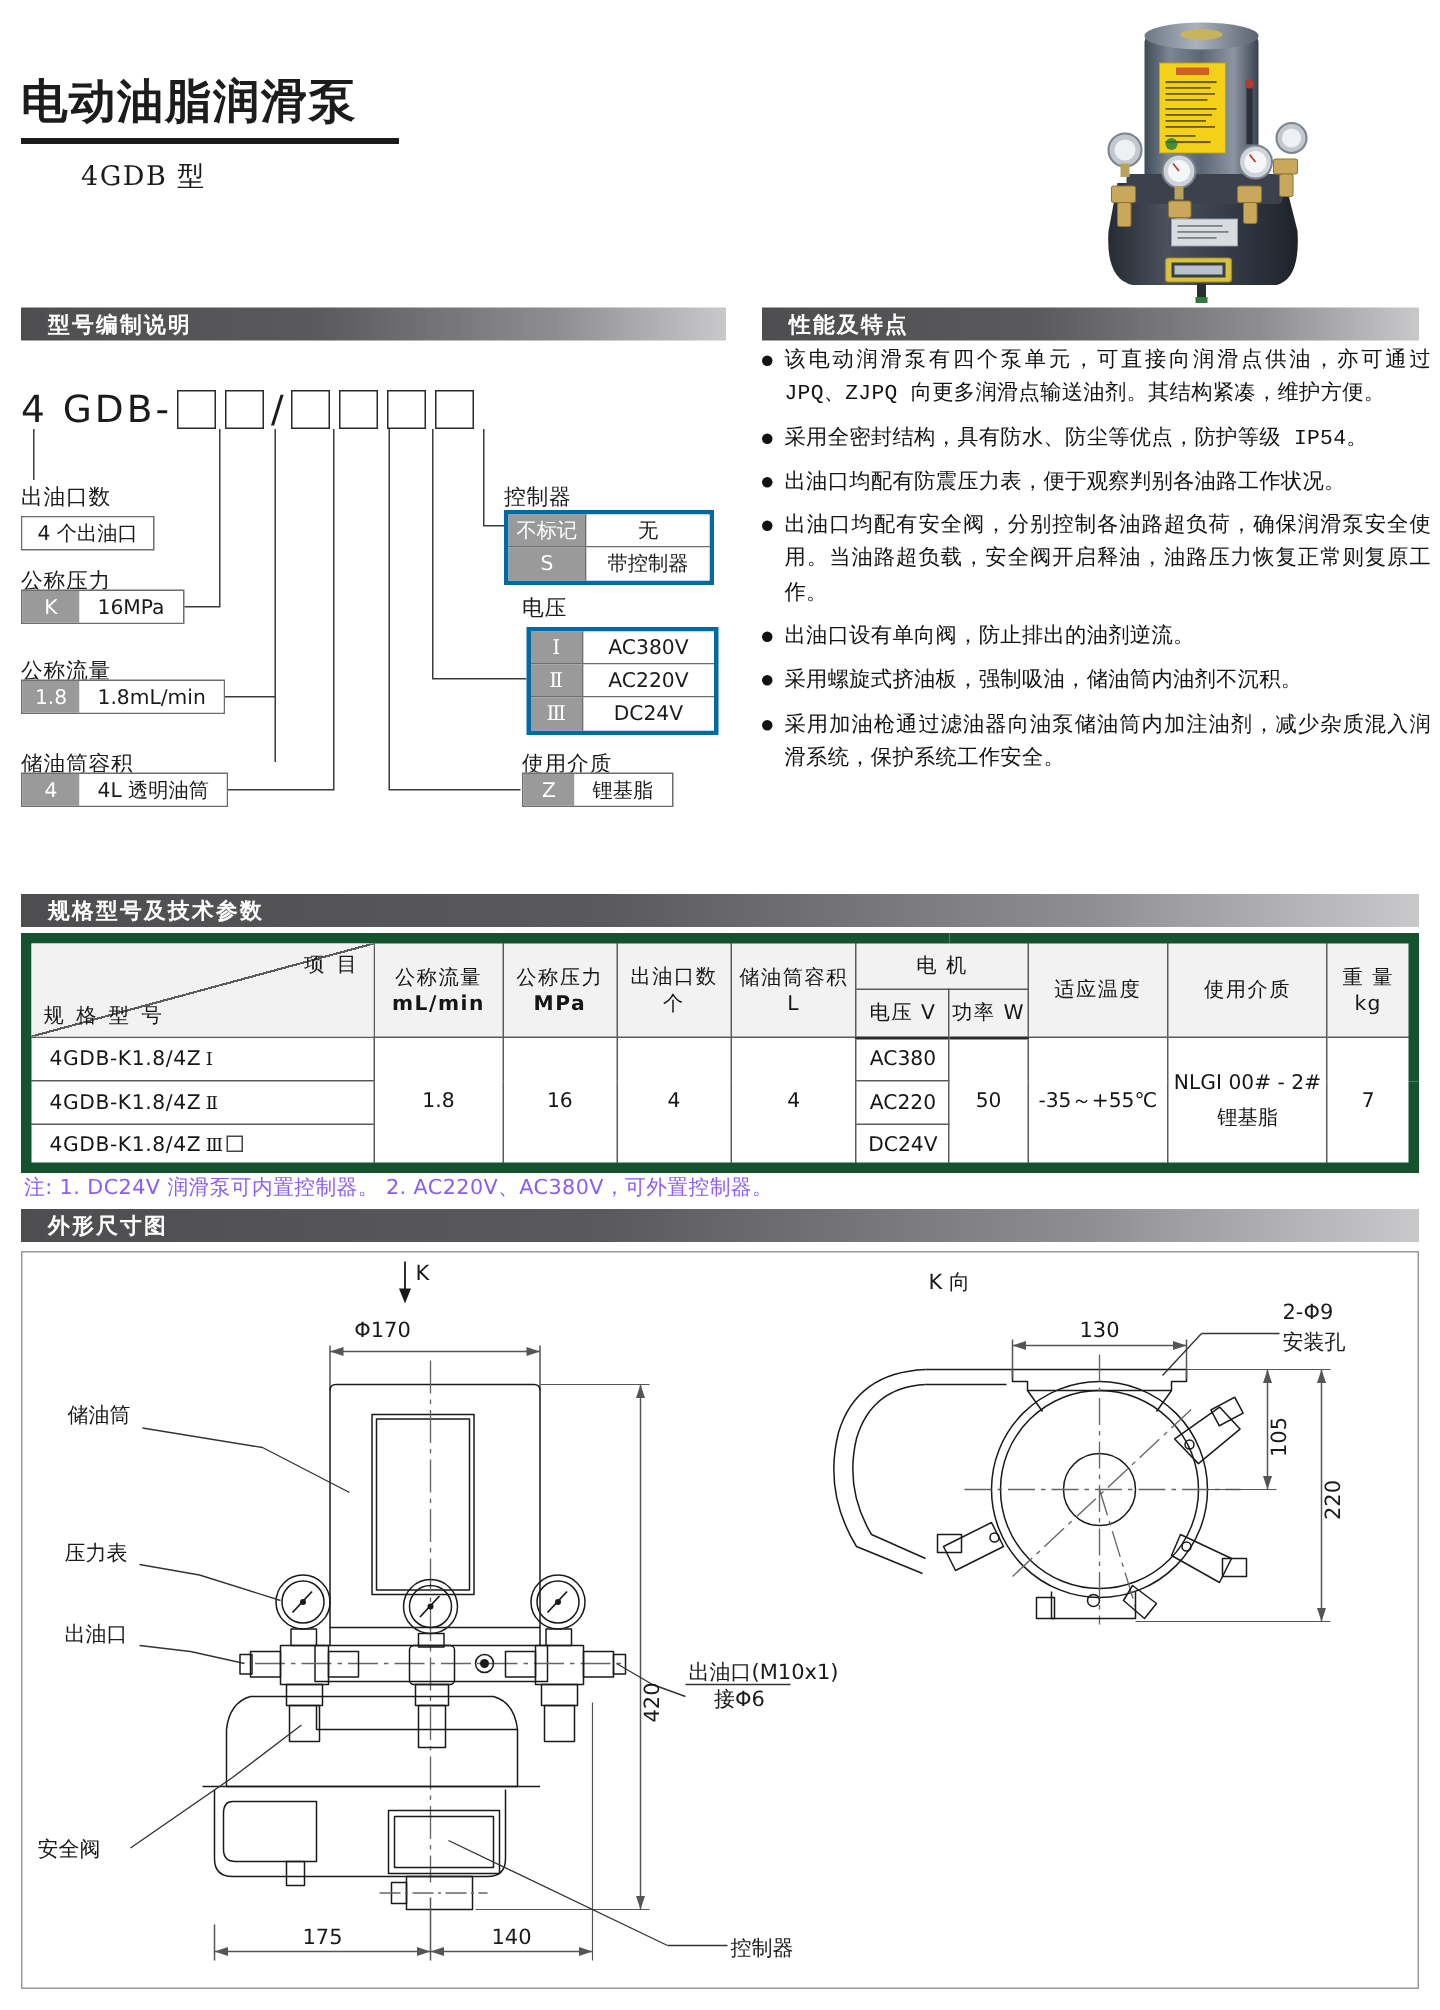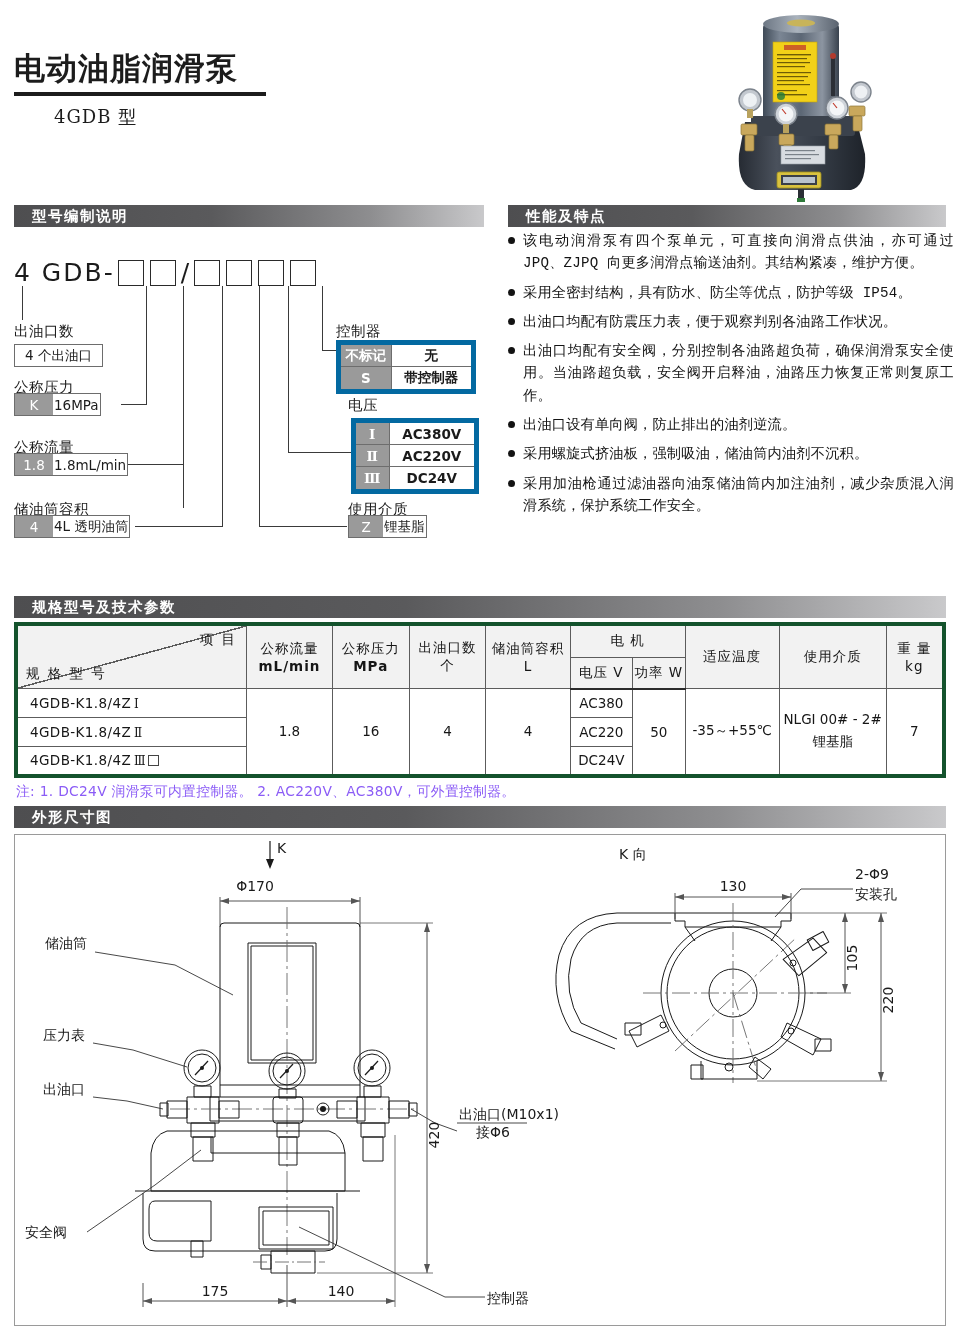--- a/index.html
+++ b/index.html
@@ -67,30 +67,30 @@
   
   .chip { position:absolute; display:flex; border:1px solid #6d6d6d; background:#fff; height:23px; }
   .chip .k {
     background:#9a9a9a; color:#ffffff; font-size:13.5px;
     display:flex; align-items:center; justify-content:center;
     min-width:38px; padding:0 5px; font-weight:500;
   }
   .chip .v {
     background:#ffffff; color:#1b1b1b; font-size:13.5px;
     display:flex; align-items:center; justify-content:center;
-    padding:0 1px; white-space:nowrap;
+    padding:0 12px; white-space:nowrap;
   }
   .chip.solo { border:1px solid #6d6d6d; }
   .chip.solo .v { padding:0 10px; }
   .cap {
     position:absolute; font-size:14.5px; color:#1b1b1b; white-space:nowrap;
     letter-spacing:0.5px;
   }
   
-  .minitab { position:absolute; border:5px solid #0369a1; background:#fff;font-weight:bold; }
+  .minitab { position:absolute; border:3px solid #0369a1; background:#fff; }
   .minitab .r { display:flex; height:22px; border-bottom:1px solid #6d6d6d; }
   .minitab .r:last-child { border-bottom:none; }
   .minitab .c1 {
     background:#9a9a9a; color:#fff; font-size:13.5px;
     display:flex; align-items:center; justify-content:center;
     border-right:1px solid #6d6d6d;
   }
   .minitab .c2 {
     background:#fff; color:#1b1b1b; font-size:13.5px;
     display:flex; align-items:center; justify-content:center;
@@ -105,21 +105,21 @@
   }
   .feat-tx {
     font-size:14.2px; line-height:1.57; color:#141414;
     text-align:justify; letter-spacing:0.2px;
   }
 
   
   .tbl-wrap { position:absolute; left:14px; top:622px; width:932px; }
   table.spec {
     border-collapse:collapse; width:932px;
-    border:4px solid #14532d; background:#fff;
+    border:7px solid #14532d; background:#fff;
   }
   table.spec td, table.spec th {
     border:1px solid #5c5c5c;
     text-align:center; vertical-align:middle;
     font-size:13.5px; color:#161616; font-weight:normal;
     padding:2px 1px;
   }
   table.spec thead td { background:#f2f2f2; height:26px; letter-spacing:1px; }
   table.spec thead tr:last-child td { border-bottom:2px solid #2b2b2b; }
   .corner {

